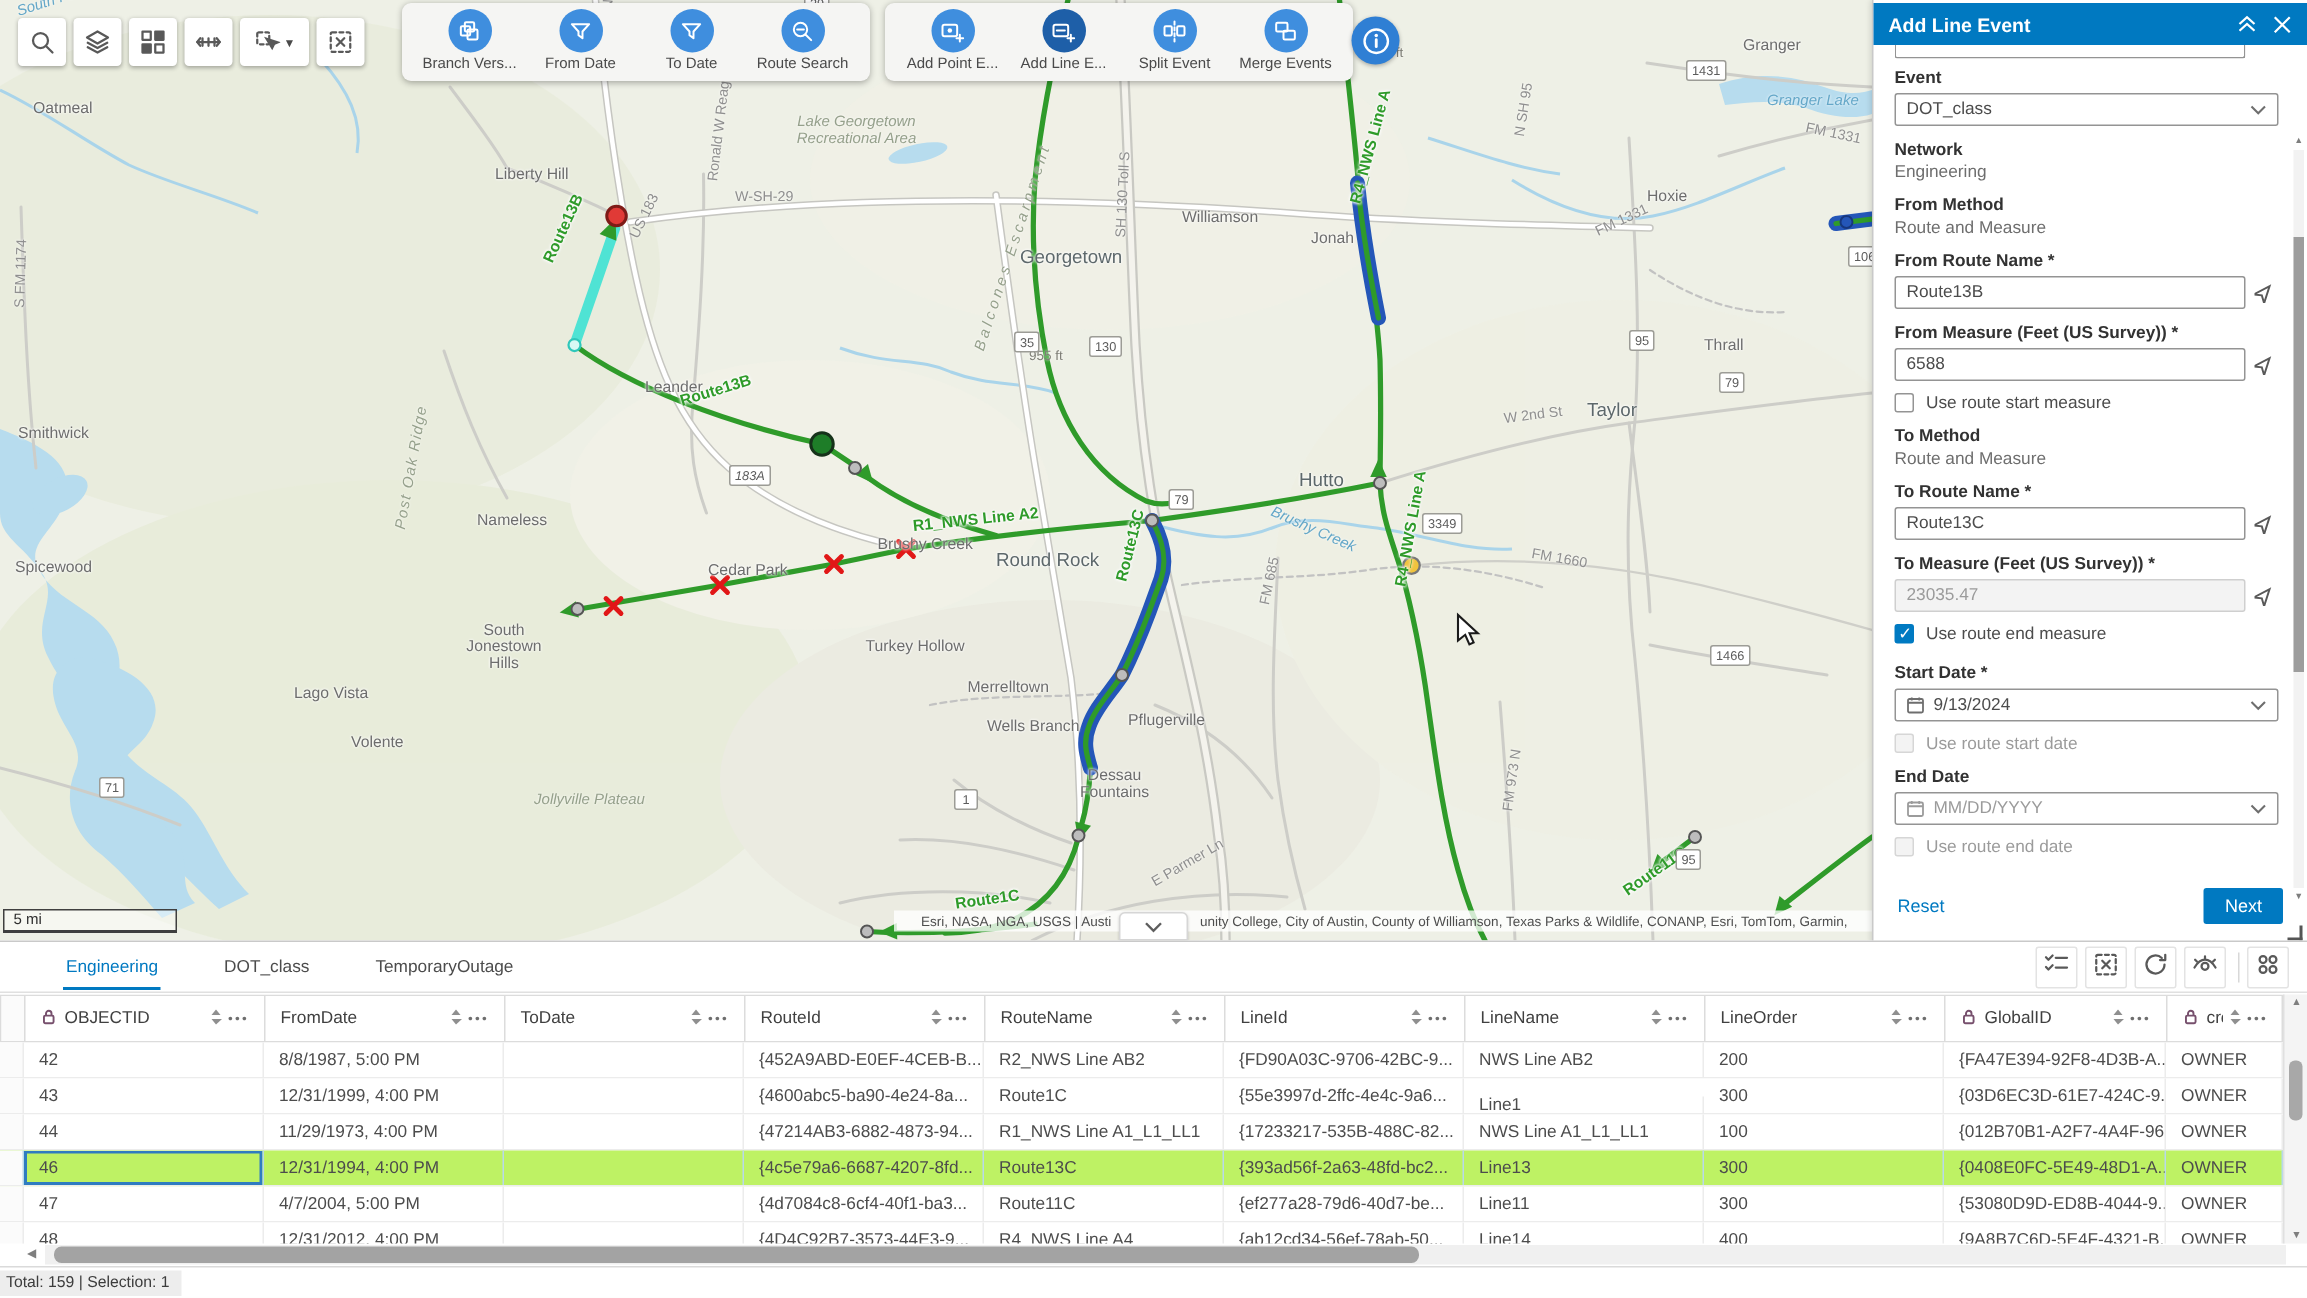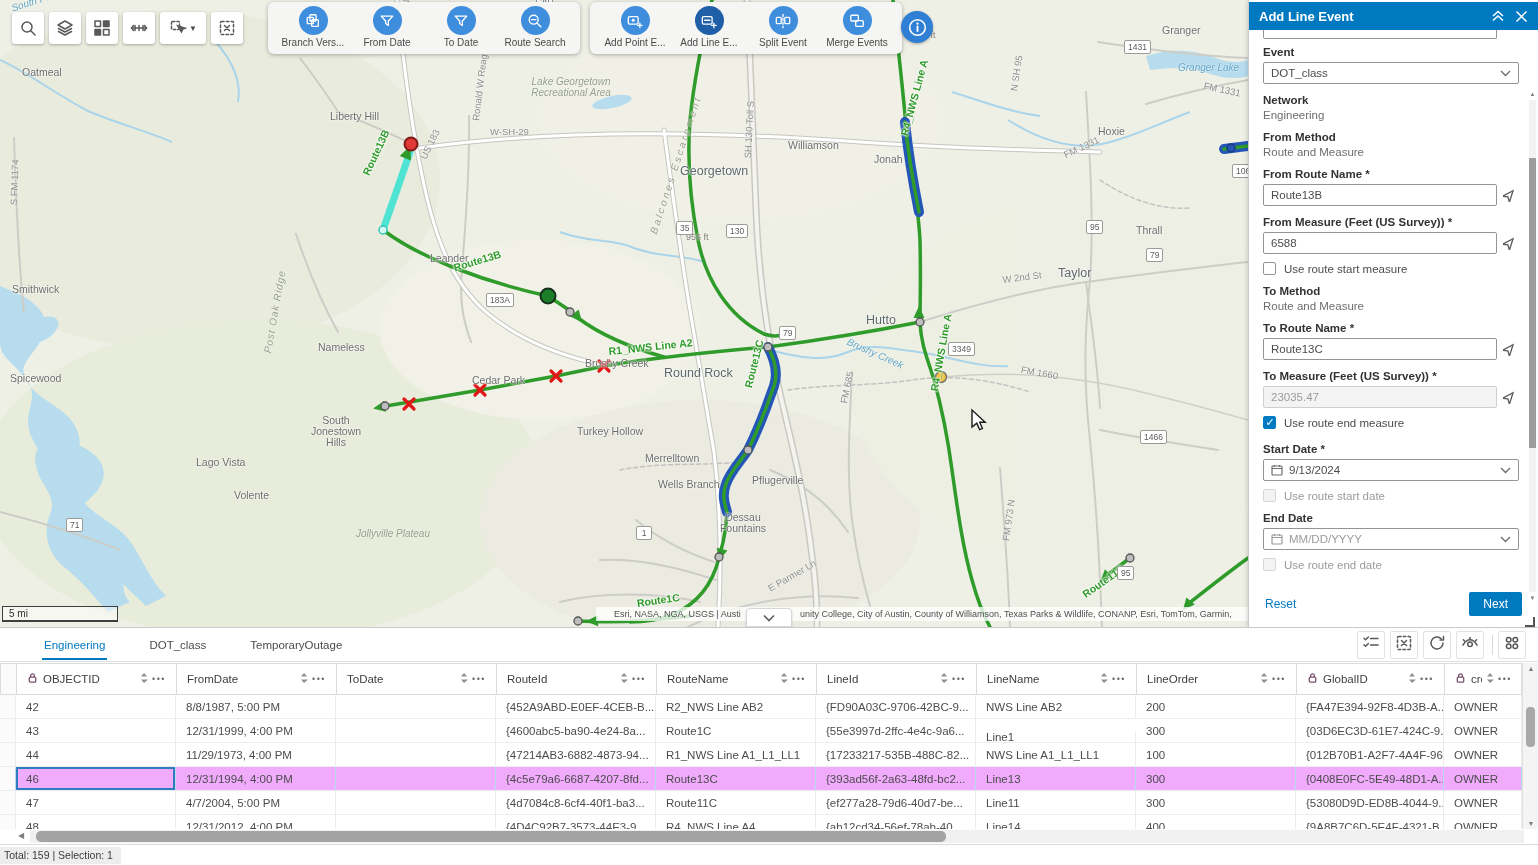--- a/index.html
+++ b/index.html
@@ -90,21 +90,21 @@
   #grid { position:absolute; left:0; top:35px; width:1522px; height:166px; overflow:hidden; }
   .grow { display:flex; height:24px; border-bottom:1px solid #ececec; background:#fff; }
   .grow.header { height:32px; border:1px solid #dcdcdc; background:#fff; }
   .gcell { border-right:1px solid #ececec; padding:0 10px; font-size:11.5px; color:#4c4c4c; display:flex; align-items:center; white-space:nowrap; overflow:hidden; flex:none; }
   .header .gcell { border-right:1px solid #dcdcdc; color:#404040; }
   .gutter { width:16px; padding:0; background:#fbfbfb; }
   .hlabel { flex:1; overflow:hidden; }
   .lock { margin-right:5px; flex:none; }
   .sort { margin:0 4px; flex:none; }
   .dots { color:#6e6e6e; font-size:9px; letter-spacing:1.5px; flex:none; }
-  .grow.selrow { background:#f0abfc; }
+  .grow.selrow { background:#bef264; }
   .grow.selrow .gcell { border-right-color:#b8d9ea; }
   .selcell { box-shadow:inset 0 0 0 2px #2f7cc0; }
   #vscroll { position:absolute; right:0; top:35px; width:16px; height:166px; background:#f4f4f4; border-left:1px solid #e0e0e0; }
   #vscroll .thumb { position:absolute; left:3px; top:44px; width:9px; height:40px; background:#a8a8a8; border-radius:4px; }
   #vscroll .arr { position:absolute; left:0; width:16px; text-align:center; font-size:7px; color:#7e7e7e; }
   #hscroll { position:absolute; left:30px; top:202px; width:1494px; height:13px; background:#f0f0f0; }
   #hscroll .thumb { position:absolute; left:6px; top:1px; height:11px; width:910px; background:#a3a3a3; border-radius:5px; }
   #hscroll .arr { position:absolute; left:-12px; top:1px; font-size:8px; color:#7e7e7e; }
   #statusbar { position:absolute; left:0; top:216px; width:100%; height:22px; border-top:1px solid #dadada; background:#fff; }
   #status-chip { display:inline-block; background:#ededed; font-size:10.5px; color:#3c3c3c; padding:2px 8px 3px 4px; }
@@ -314,21 +314,21 @@
         <span class="mlbl route" style="left: 898px; top: 134px; transform: rotate(-75deg);">R4_NWS Line A</span>
         <span class="mlbl route" style="left: 928px; top: 390px; transform: rotate(-80deg);">R4_NWS Line A</span>
         <span class="mlbl route" style="left: 1080px; top: 590px; transform: rotate(-35deg);">Route11C</span>
         <span class="mlbl route" style="left: 636px; top: 597px; transform: rotate(-8deg);">Route1C</span>
         <span class="shield" style="left: 536px; top: -5px;">29</span>
         <span class="shield" style="left: 1124px; top: 40px;">1431</span>
         <span class="shield" style="left: 1086px; top: 220px;">95</span>
         <span class="shield" style="left: 726px; top: 224px;">130</span>
         <span class="shield" style="left: 676px; top: 221px;">35</span>
         <span class="shield" style="left: 1146px; top: 248px;">79</span>
-        <span class="shield" style="left: 486px; top: 293px;">183A</span>
+        <span class="shield" style="left: 486px; top: 310px; font-style: italic;">183A</span>
         <span class="shield" style="left: 779px; top: 326px;">79</span>
         <span class="shield" style="left: 948px; top: 342px;">3349</span>
         <span class="shield" style="left: 1140px; top: 430px;">1466</span>
         <span class="shield" style="left: 66px; top: 518px;">71</span>
         <span class="shield" style="left: 1117px; top: 566px;">95</span>
         <span class="shield" style="left: 636px; top: 526px;">1</span>
         <span class="shield" style="left: 1232px; top: 164px;">1063</span>
       </div>
     <div id="scalebar"><span>5 mi</span></div>
     <div id="attribution">
@@ -825,21 +825,21 @@
           <div class="gcell" style="width: 148px;">{53080D9D-ED8B-4044-9...</div>
           <div class="gcell" style="width: 78px;">OWNER</div>
         </div>
         <div class="grow">
           <div class="gcell gutter"></div>
           <div class="gcell" style="width: 160px;">48</div>
           <div class="gcell" style="width: 160px;">12/31/2012, 4:00 PM</div>
           <div class="gcell" style="width: 160px;"></div>
           <div class="gcell" style="width: 160px;">{4D4C92B7-3573-44E3-9...</div>
           <div class="gcell" style="width: 160px;">R4_NWS Line A4</div>
-          <div class="gcell" style="width: 160px;">{ab12cd34-56ef-78ab-40...</div>
+          <div class="gcell" style="width: 160px;">{ab12cd34-56ef-78ab-50...</div>
           <div class="gcell" style="width: 160px;">Line14</div>
           <div class="gcell" style="width: 160px;">400</div>
           <div class="gcell" style="width: 148px;">{9A8B7C6D-5E4F-4321-B...</div>
           <div class="gcell" style="width: 78px;">OWNER</div>
         </div>
       </div>
     <div id="vscroll">
       <span class="arr" style="top:2px">▲</span>
       <div class="thumb"></div>
       <span class="arr" style="bottom:2px">▼</span>

